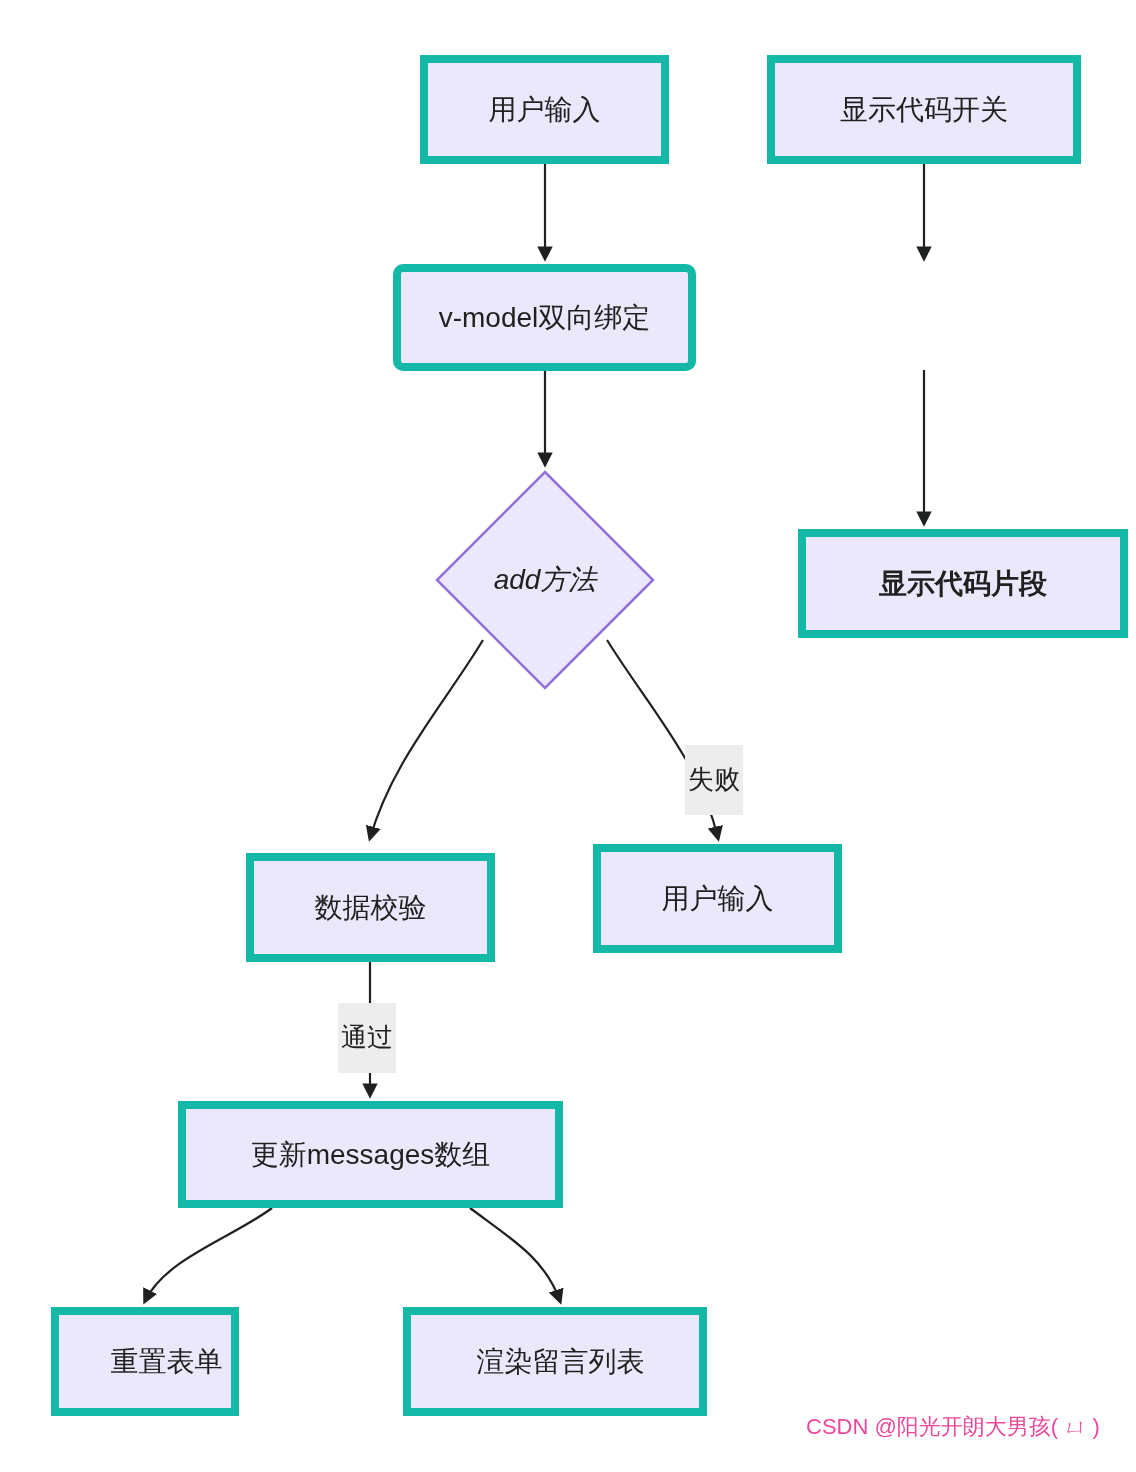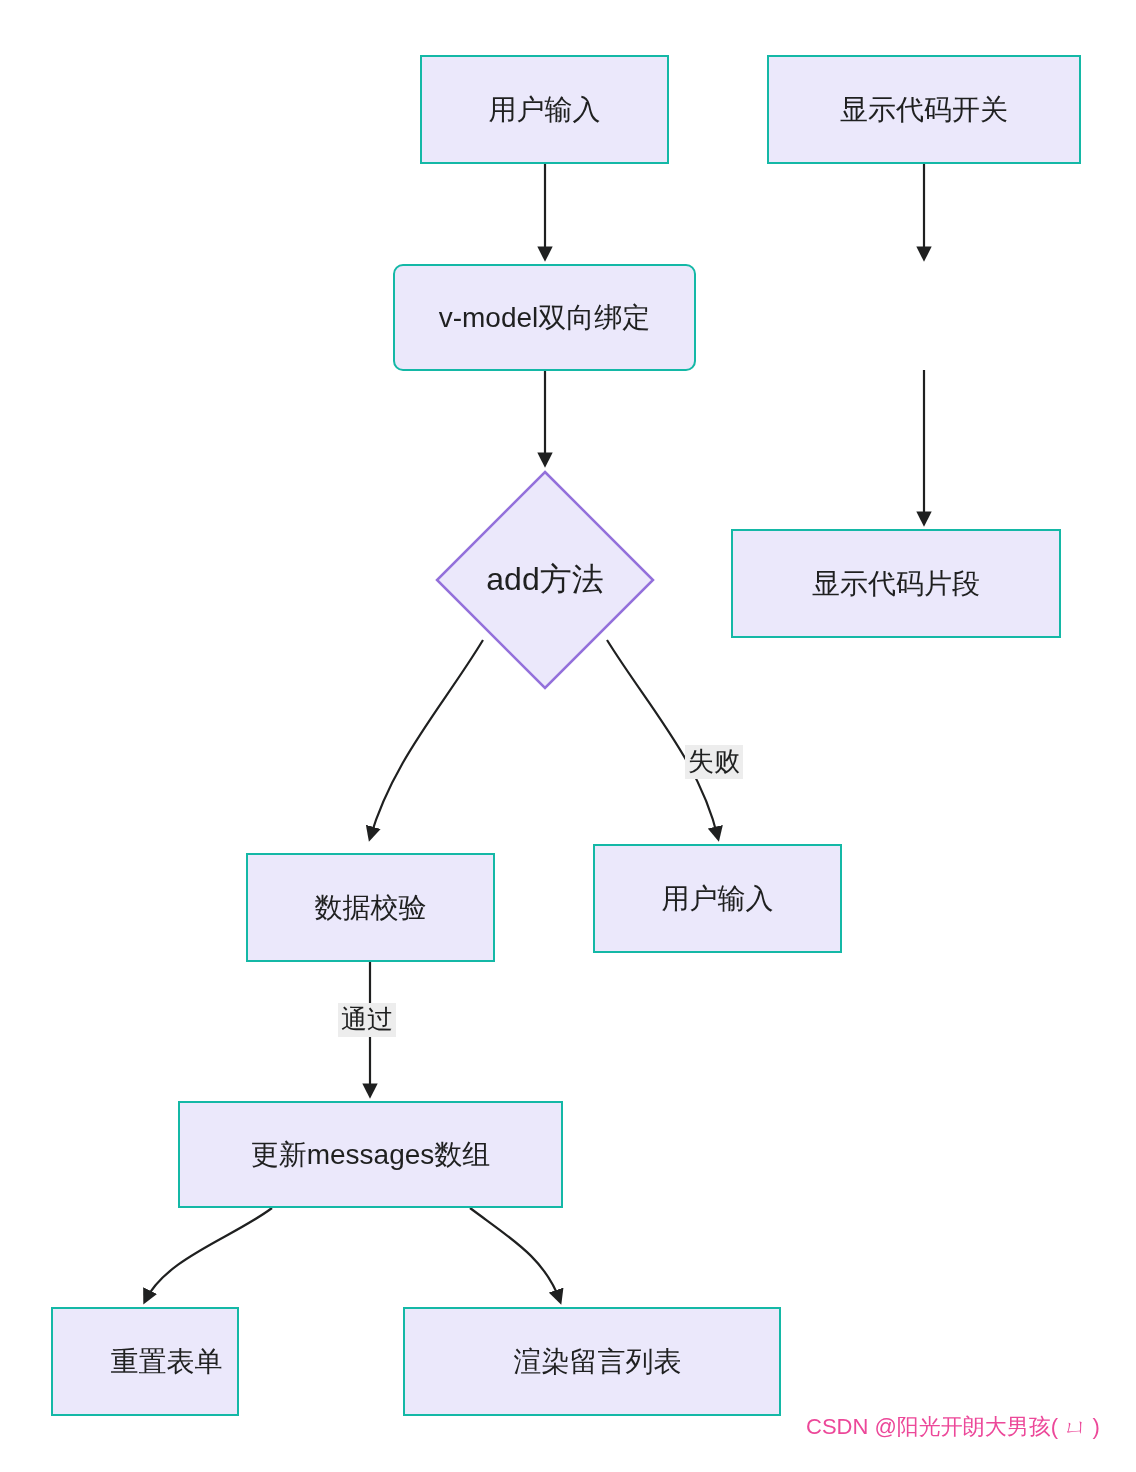--- a/index.html
+++ b/index.html
@@ -21,21 +21,21 @@
     position: absolute;
     left: 0;
     top: 0;
     width: 1136px;
     height: 1472px;
   }
   .node {
     position: absolute;
     box-sizing: border-box;
     background: #ebe8fb;
-    border: 2px solid #14b8a6;
+    border: 8px solid #14b8a6;
     display: flex;
     align-items: center;
     justify-content: center;
     color: #1f2020;
     font-size: 28px;
     line-height: 1.2;
     text-align: center;
     white-space: nowrap;
     z-index: 2;
   }
@@ -54,30 +54,31 @@
   .diamond-label {
     position: absolute;
     left: 0;
     top: 0;
     width: 100%;
     height: 100%;
     display: flex;
     align-items: center;
     justify-content: center;
     color: #1f2020;
-    font-size: 32px;
+    font-size: 28px;
     white-space: nowrap;
+    font-style: italic;
   }
   .edge-label {
     position: absolute;
     background: #ededed;
     color: #1f2020;
     font-size: 26px;
     line-height: 1.15;
-    padding: 2px 3px;
+    padding: 20px 3px;
     white-space: nowrap;
     z-index: 3;
   }
   .watermark {
     position: absolute;
     color: #ec4899;
     font-size: 22px;
     white-space: nowrap;
     z-index: 4;
   }
@@ -121,41 +122,41 @@
 
   <div class="diamond-wrap" style="left:435px; top:470px; width:220px; height:220px;">
     <svg class="diamond-shape" width="220" height="220" viewBox="0 0 220 220" xmlns="http://www.w3.org/2000/svg">
       <polygon points="110,2 218,110 110,218 2,110" fill="#ebe8fb" stroke="#9370db" stroke-width="2.5"></polygon>
     </svg>
     <div class="diamond-label">
       <span>add方法</span>
     </div>
   </div>
 
-  <div class="node" style="left:731px; top:529px; width:330px; height:109px;">
+  <div class="node" style="left:798px; top:529px; width:330px; height:109px;font-weight:bold;">
     <span>显示代码片段</span>
   </div>
 
   <div class="node" style="left:246px; top:844px; width:249px; height:109px;margin-top:9px;">
     <span>数据校验</span>
   </div>
 
   <div class="node" style="left:593px; top:844px; width:249px; height:109px;">
     <span>用户输入</span>
   </div>
 
   <div class="node" style="left:178px; top:1101px; width:385px; height:107px;">
     <span>更新messages数组</span>
   </div>
 
   <div class="node" style="left:51px; top:1307px; width:188px; height:109px;padding-left:43px;">
     <span>重置表单</span>
   </div>
 
-  <div class="node" style="left:403px; top:1307px; width:378px; height:109px;padding-left:11px;">
+  <div class="node" style="left:403px; top:1307px; width:304px; height:109px;padding-left:11px;">
     <span>渲染留言列表</span>
   </div>
 
   <div class="edge-label" style="left:685px; top:745px;">失败</div>
 
   <div class="edge-label" style="left:338px; top:1003px;">通过</div>
 
   <div class="watermark" style="left:806px; top:1412px;">CSDN @阳光开朗大男孩( ㄩ )</div>
 
 </div>

